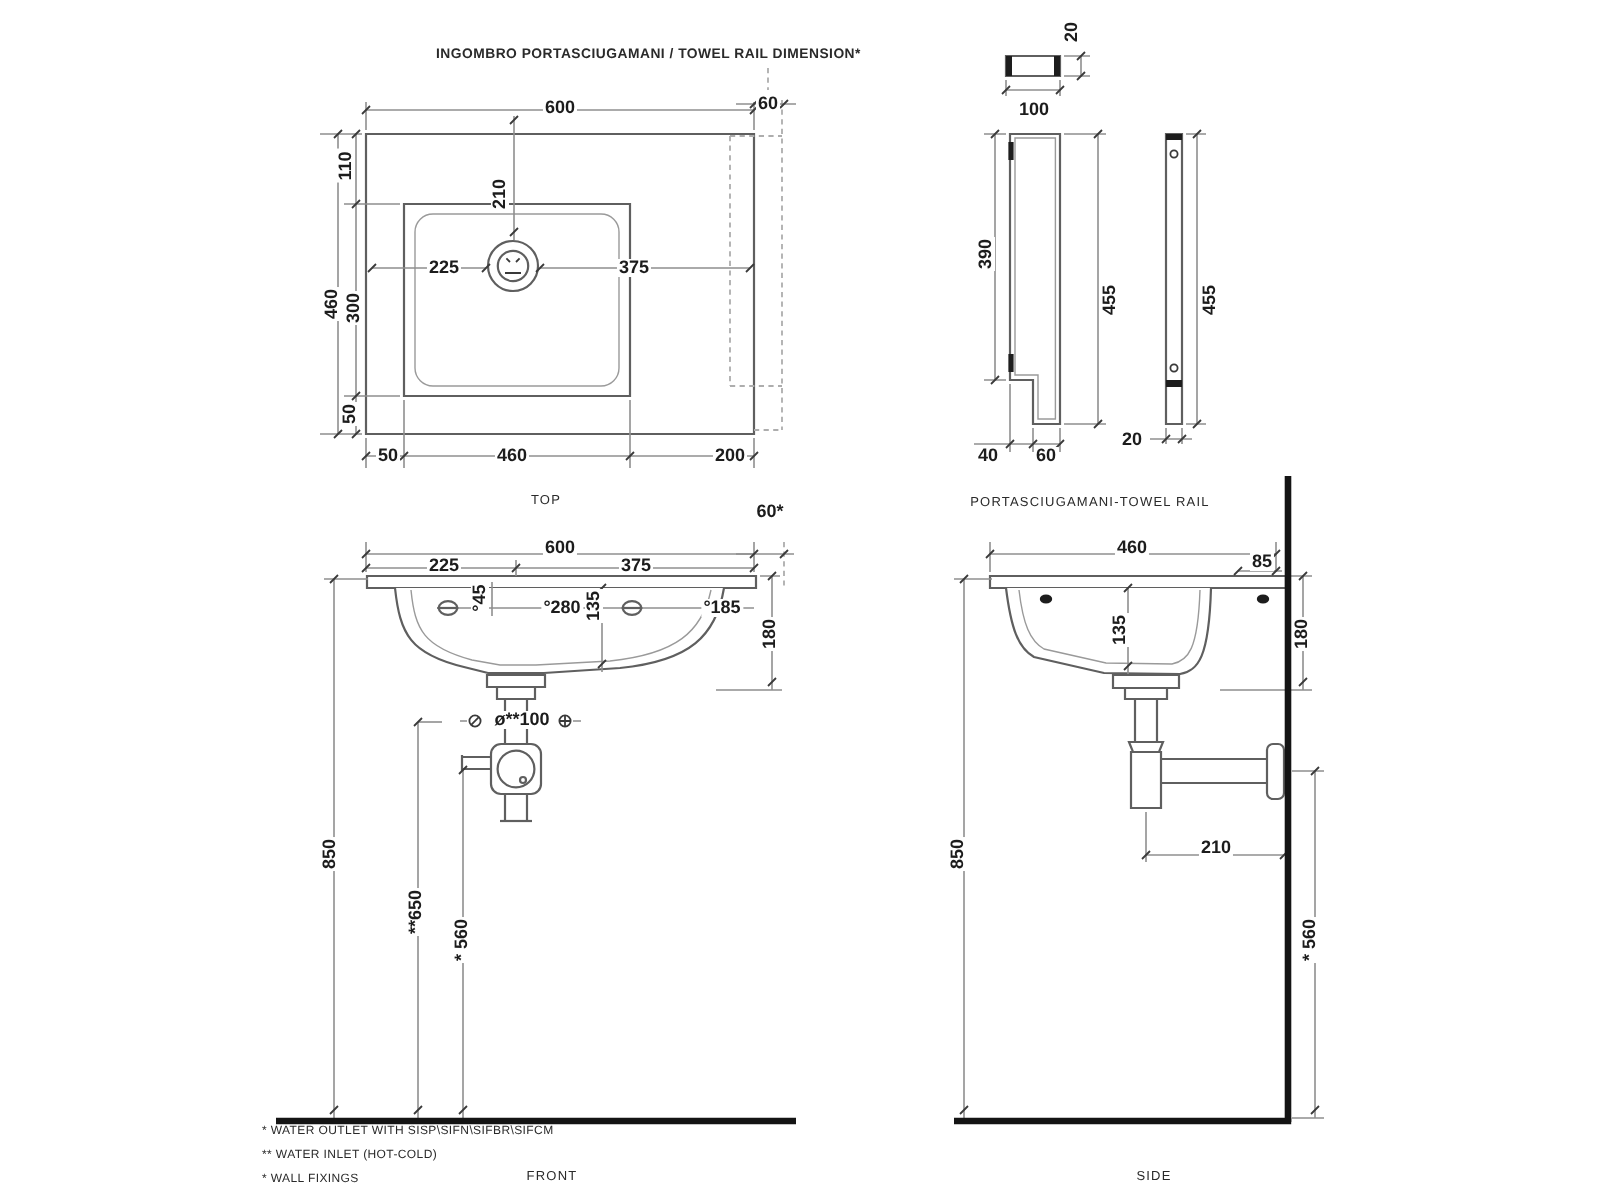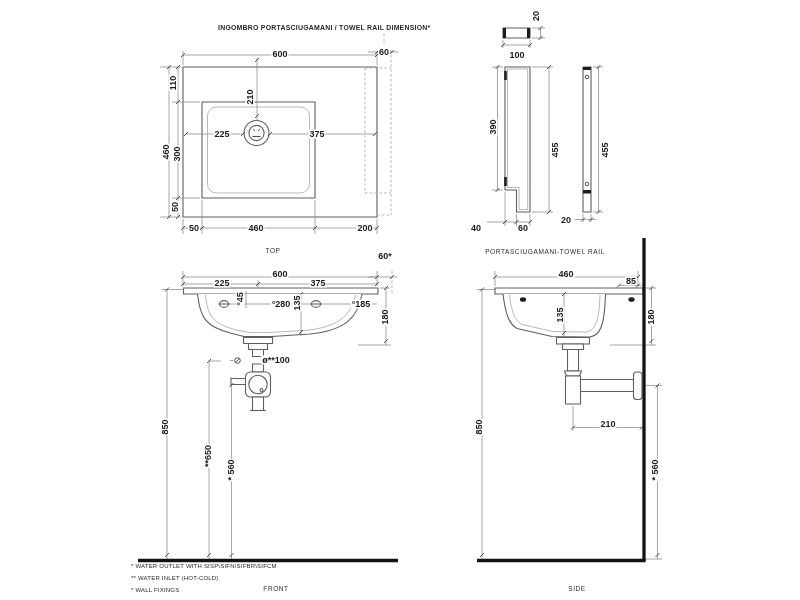--- a/index.html
+++ b/index.html
@@ -232,36 +232,36 @@
   <span class="d" style="left:317px;top:134px">375</span>
   <span class="d" style="left:194px;top:228px">50</span>
   <span class="d" style="left:256px;top:228px">460</span>
   <span class="d" style="left:365px;top:228px">200</span>
   <span class="lbl" style="left:273px;top:251px">TOP</span>
 
   <span class="d rot" style="left:536px;top:16px">20</span>
   <span class="d" style="left:517px;top:55px">100</span>
   <span class="d rot" style="left:493px;top:127px">390</span>
   <span class="d rot" style="left:555px;top:150px">455</span>
-  <span class="d" style="left:476px;top:228px">40</span>
+  <span class="d" style="left:494px;top:228px">40</span>
   <span class="d" style="left:523px;top:228px">60</span>
   <span class="d rot" style="left:605px;top:150px">455</span>
   <span class="d" style="left:566px;top:220px">20</span>
   <span class="lbl" style="left:545px;top:252px">PORTASCIUGAMANI-TOWEL RAIL</span>
 
   <span class="d" style="left:280px;top:274px">600</span>
   <span class="d" style="left:222px;top:283px">225</span>
   <span class="d" style="left:318px;top:283px">375</span>
   <span class="d" style="left:385px;top:256px">60*</span>
   <span class="d rot" style="left:240px;top:299px">°45</span>
   <span class="d" style="left:281px;top:304px">°280</span>
   <span class="d rot" style="left:297px;top:303px">135</span>
   <span class="d" style="left:361px;top:304px">°185</span>
   <span class="d rot" style="left:385px;top:317px">180</span>
-  <span class="d" style="left:276px;top:360px">ø**100</span>
+  <span class="d" style="left:261px;top:360px">ø**100</span>
   <span class="d rot" style="left:165px;top:427px">850</span>
   <span class="d rot" style="left:208px;top:456px">**650</span>
   <span class="d rot" style="left:231px;top:470px">* 560</span>
   <span class="lbl" style="left:276px;top:589px">FRONT</span>
 
   <span class="d" style="left:566px;top:274px">460</span>
   <span class="d" style="left:631px;top:281px">85</span>
   <span class="d rot" style="left:560px;top:315px">135</span>
   <span class="d rot" style="left:651px;top:317px">180</span>
   <span class="d" style="left:608px;top:424px">210</span>

